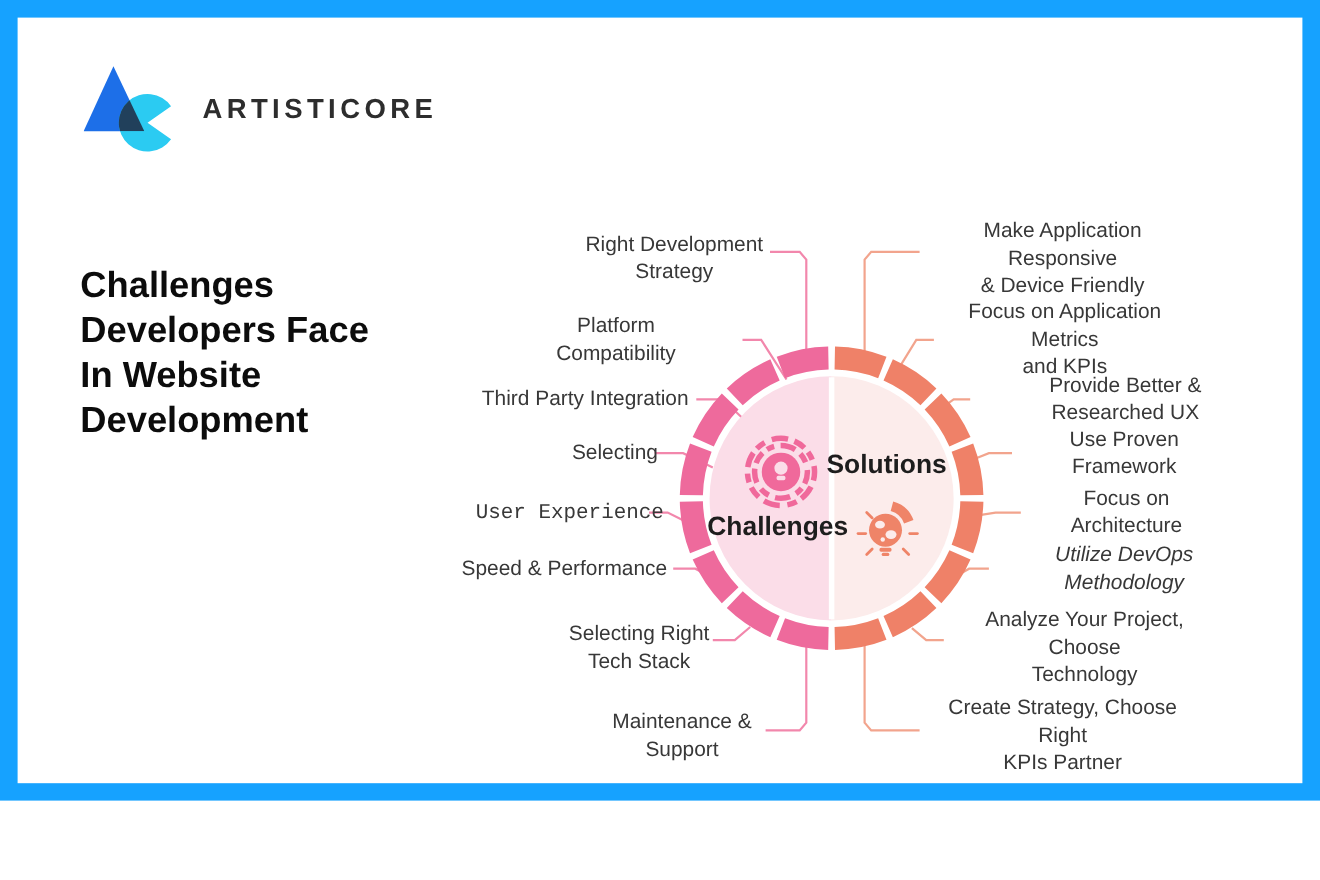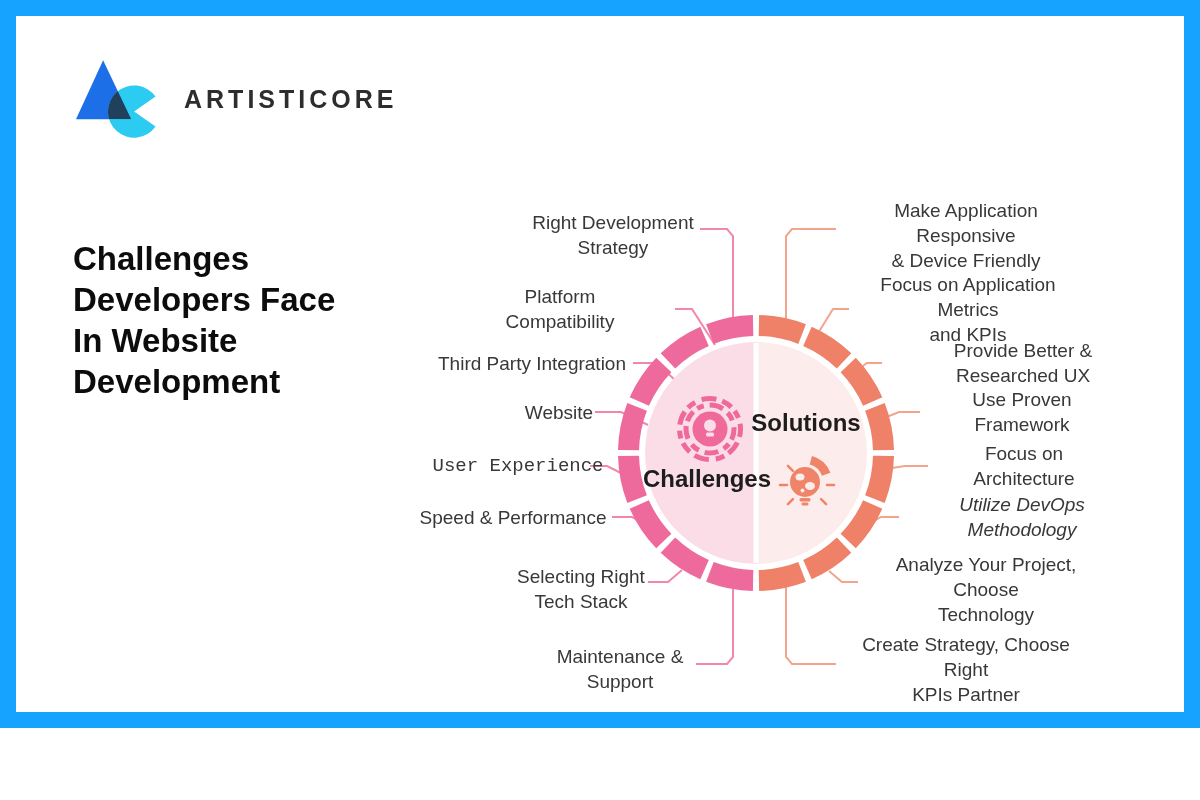--- a/index.html
+++ b/index.html
@@ -133,21 +133,21 @@
   </svg>
 
   <div class="center-lbl" style="left:691px;top:463px;">Challenges</div>
   <div class="center-lbl" style="left:790px;top:407px;">Solutions</div>
 
   <div class="lbl" style="left:597px;top:219px;">Right Development
 Strategy</div>
   <div class="lbl" style="left:544px;top:293px;">Platform
 Compatibility</div>
   <div class="lbl" style="left:516px;top:347px;">Third Party Integration</div>
-  <div class="lbl" style="left:543px;top:396px;">Website</div>
+  <div class="lbl" style="left:543px;top:396px;">Selecting</div>
   <div class="lbl" style="left:502px;top:450px;font-family:Liberation Mono, monospace;">User Experience</div>
   <div class="lbl" style="left:497px;top:501px;">Speed &amp; Performance</div>
   <div class="lbl" style="left:565px;top:573px;">Selecting Right
 Tech Stack</div>
   <div class="lbl" style="left:604px;top:653px;">Maintenance &amp;
 Support</div>
 
   <div class="lbl" style="left:950px;top:219px;">Make Application Responsive
 &amp; Device Friendly</div>
   <div class="lbl" style="left:952px;top:293px;">Focus on Application Metrics

